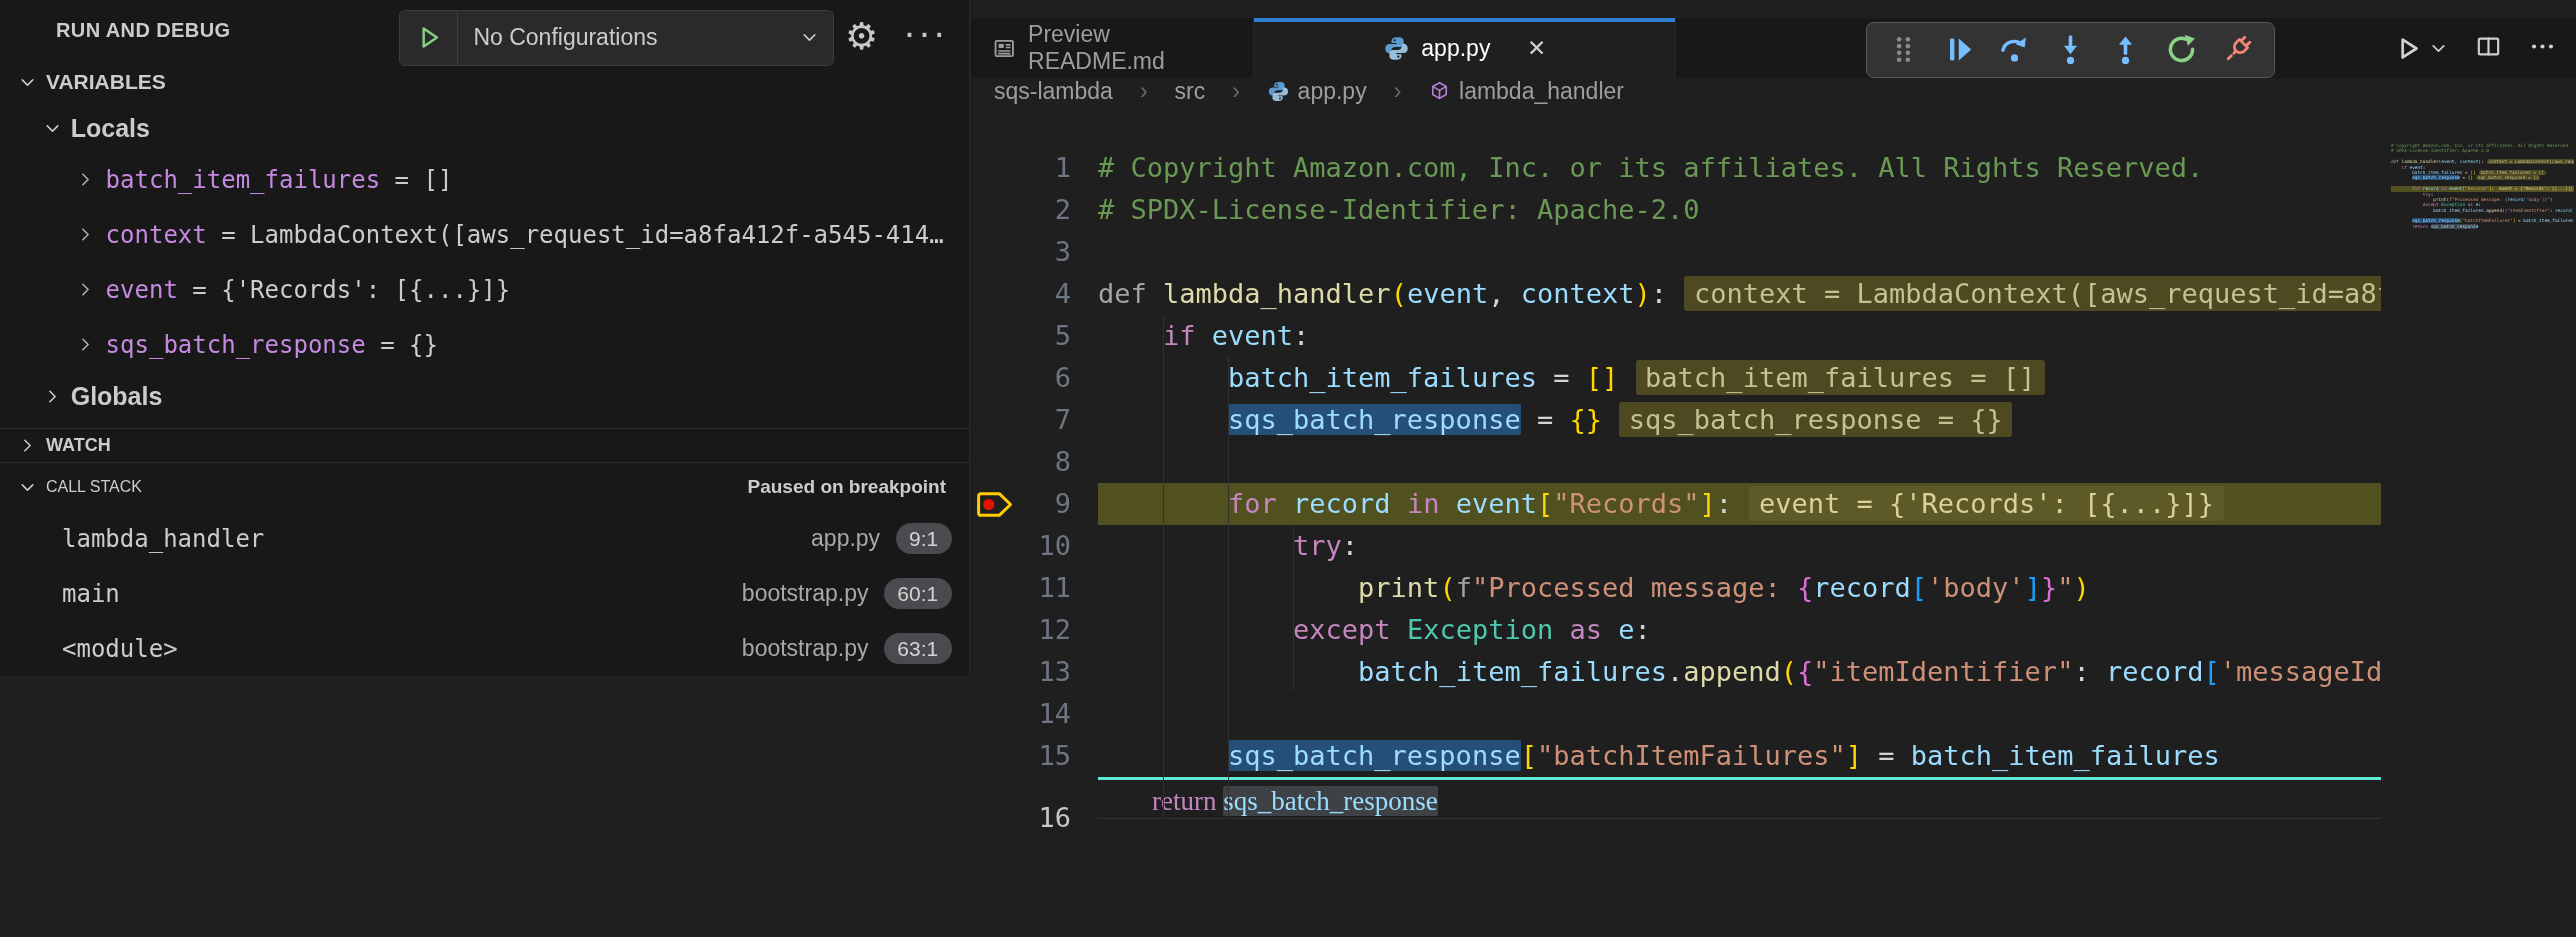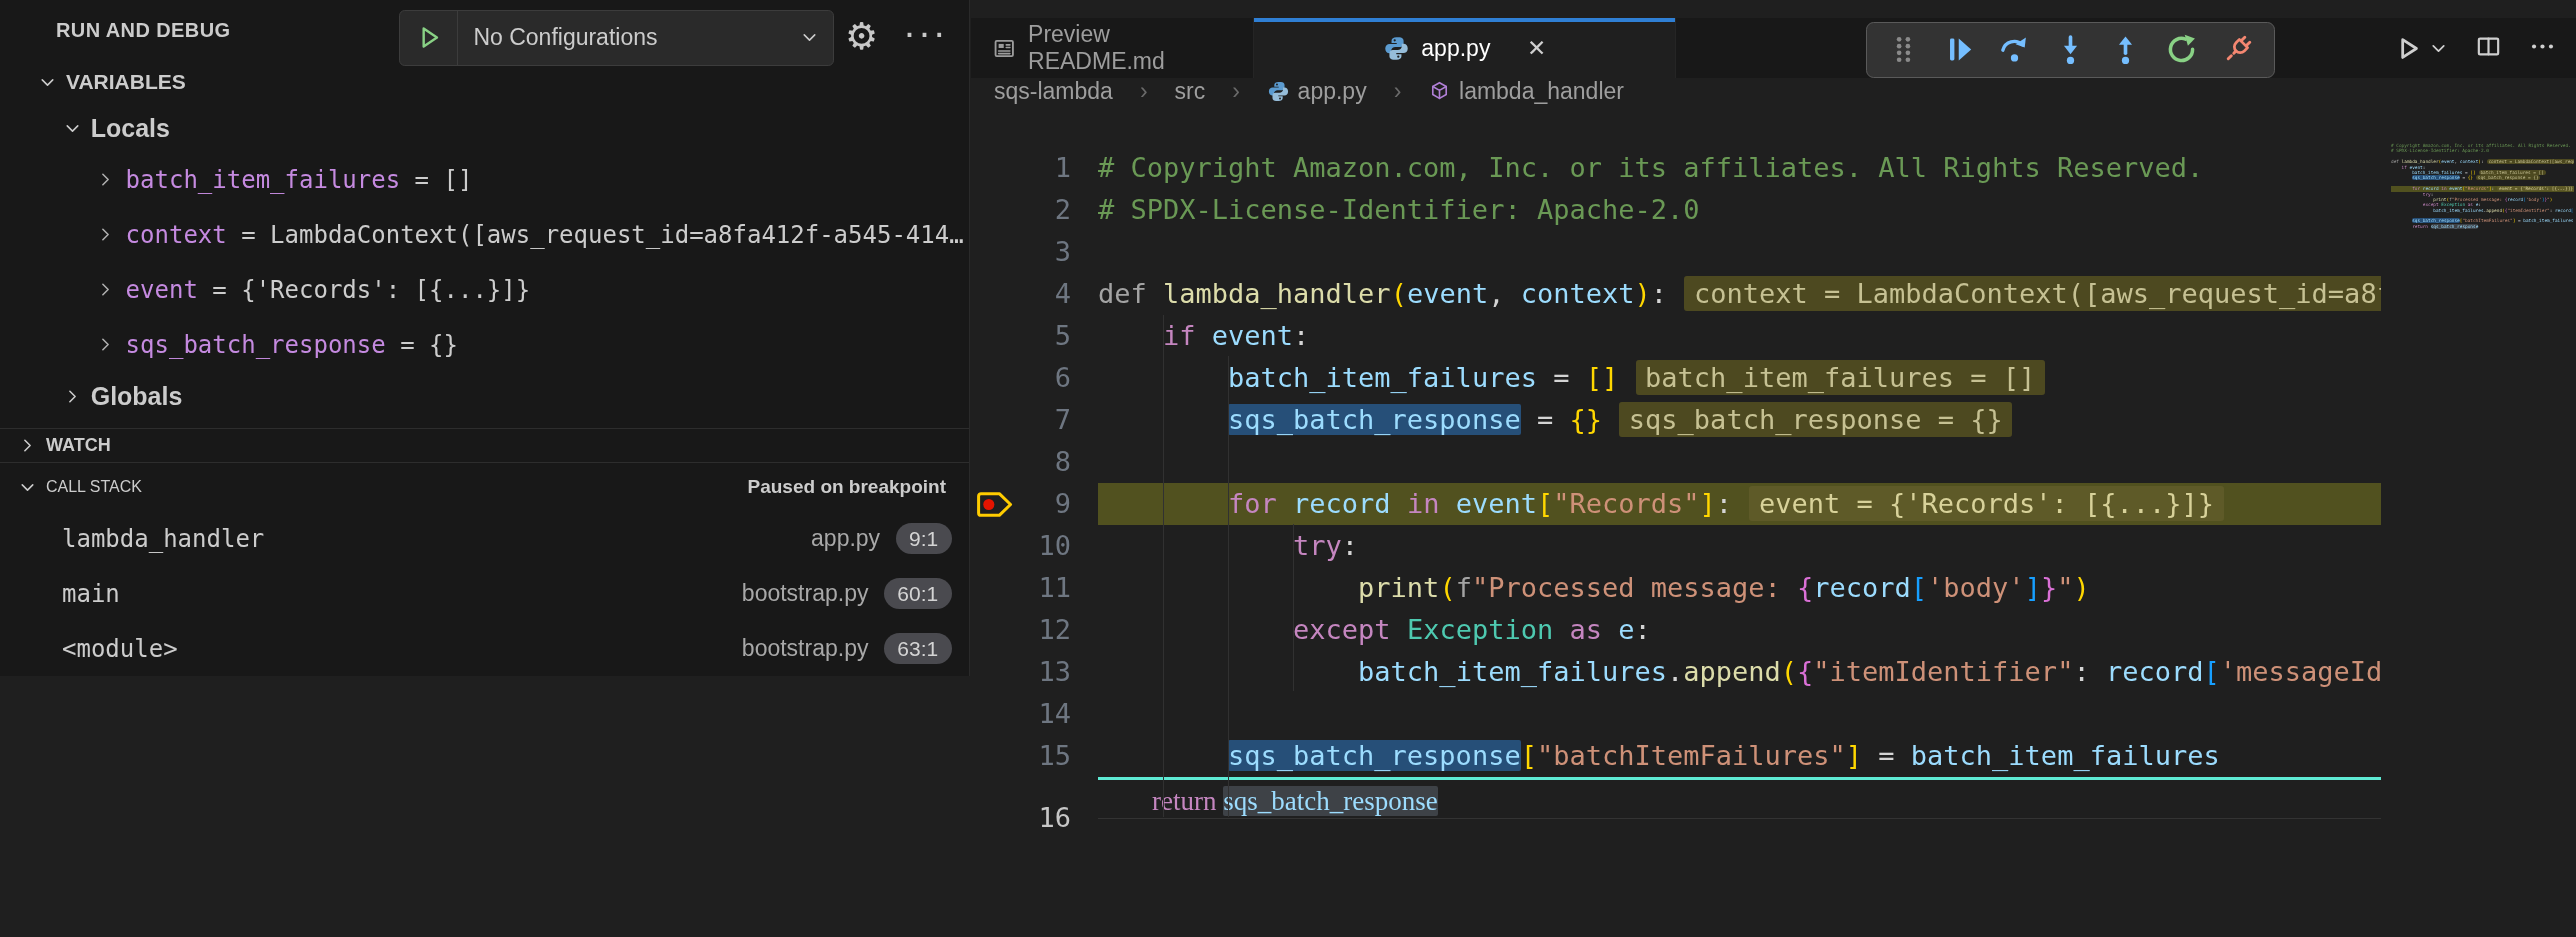--- a/index.html
+++ b/index.html
@@ -14,21 +14,21 @@
   .sb-title { margin-left:56px; font-size:20px; font-weight:bold; letter-spacing:0.4px; color:#cccccc; }
   .cfg-dd { position:absolute; left:399px; top:9.6px; width:435px; height:56px; background:#2a2a2a;
             border:1px solid #3c3c3c; border-radius:5.8px; display:flex; align-items:center; }
   .cfg-play { width:58px; height:100%; display:flex; align-items:center; justify-content:center;
               border-right:1px solid #3c3c3c; }
   .cfg-label { flex:1; padding-left:15.4px; font-size:23px; color:#cccccc; white-space:nowrap; overflow:hidden; }
   .cfg-chev { padding-right:13.5px; display:flex; }
   .sb-gear { position:absolute; left:845px; top:7.7px; font-size:37px; color:#c8c8c8; line-height:58px; }
   .sb-more { position:absolute; left:903px; top:3.9px; font-size:39px; color:#c8c8c8; line-height:58px; letter-spacing:1.9px;}
 
-  .sec-variables { height:458px;padding-left:20px; }
+  .sec-variables { height:458px; }
   .sec-header { height:44px; display:flex; align-items:center; padding-left:17.3px; gap:7.7px; }
   .sec-header .hdr-label { font-size:21px; font-weight:bold; color:#cccccc; }
   .tree-scope { height:48px; display:flex; align-items:center; padding-left:42px; gap:7.7px; }
   .tree-scope .scope-label { font-size:25px; font-weight:bold; color:#cccccc; }
   .var-row { height:55px; display:flex; align-items:center; padding-left:75px; gap:9.6px;
              font-family:"DejaVu Sans Mono", monospace; font-size:24px; white-space:nowrap; overflow:hidden; }
   .var-name { color:#c58ae0; }
   .var-val  { color:#cccccc; }
   .divider { height:1px; background:#2d2d2d; }
   .sec-watch { height:42px; display:flex; align-items:center; padding-left:17.3px; gap:7.7px; }

